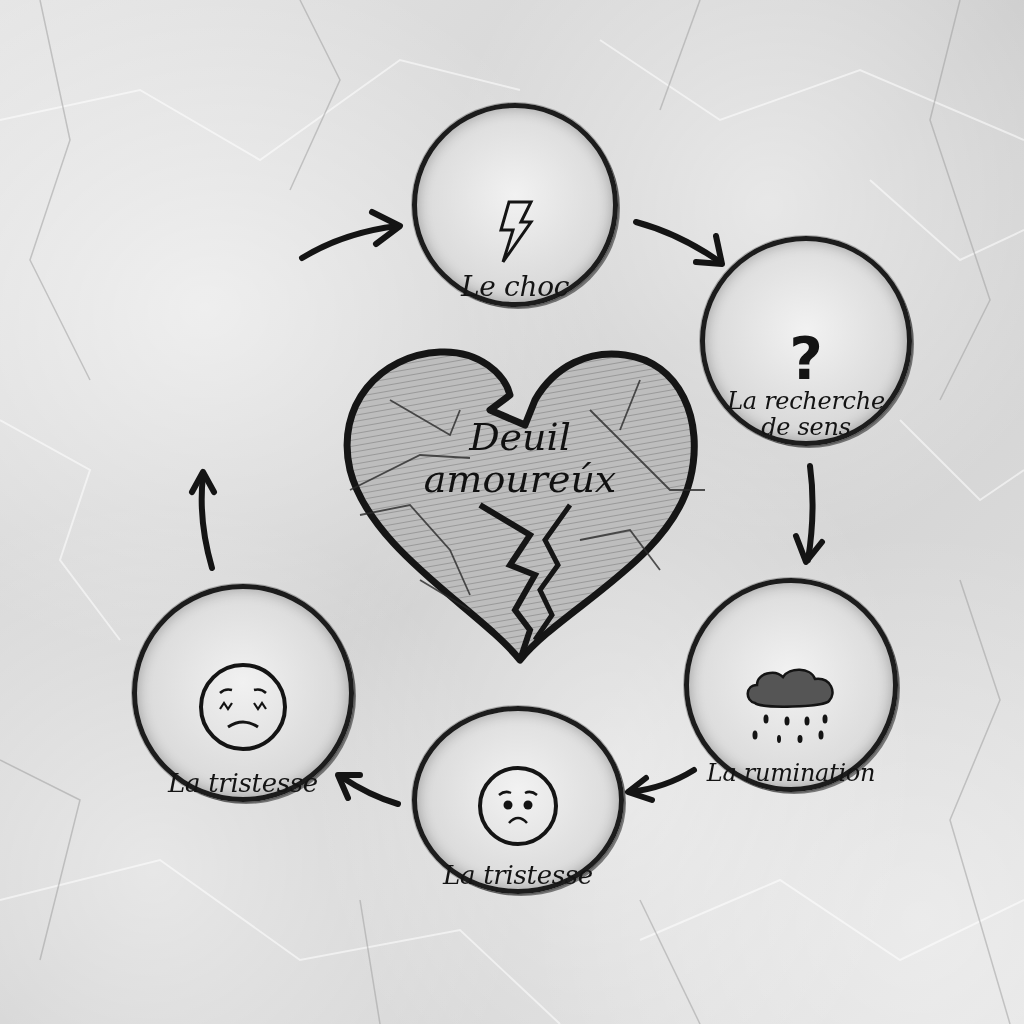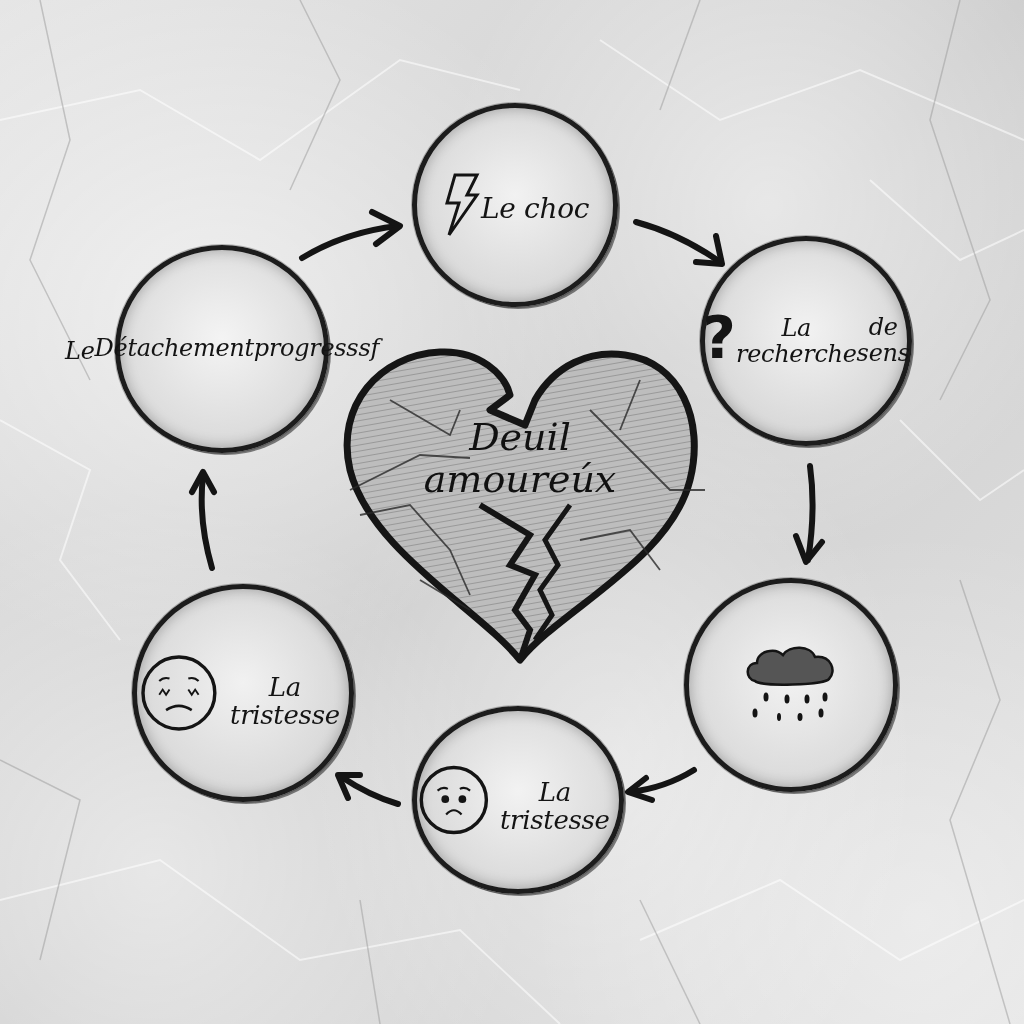--- a/index.html
+++ b/index.html
@@ -18,21 +18,21 @@
       radial-gradient(ellipse at 90% 90%, rgba(255,255,255,0.4), rgba(255,255,255,0) 30%),
       linear-gradient(135deg, #e6e6e6 0%, #cfcfcf 50%, #e2e2e2 100%);
   }
   svg.paper-creases { position: absolute; inset: 0; }
   .stage { position: absolute; inset: 0; }
   .node {
     position: absolute; border-radius: 50%;
     border: 5px solid #1c1c1c;
     box-shadow: inset 0 0 14px rgba(0,0,0,0.28), 0 0 0 1px rgba(0,0,0,0.25), 3px 3px 0 -1px rgba(30,30,30,0.55);
     background: radial-gradient(circle at 50% 45%, rgba(245,245,245,0.85), rgba(215,215,215,0.75) 70%, rgba(190,190,190,0.7) 100%);
-    display: flex; flex-direction: row; align-items: center; justify-content: center;
+    display: flex; flex-direction: column; align-items: center; justify-content: flex-end;
     text-align: center; box-sizing: border-box;
   }
   .node-label {
     font-family: "DejaVu Serif", serif; font-style: italic;
     color: #141414; font-size: 24px; line-height: 1.08; letter-spacing: -0.3px;
   }
   .node-icon { display: block; }
   .heart-wrap { position: absolute; left: 330px; top: 340px; width: 380px; height: 330px; }
   .heart-title {
     position: absolute; left: 0; right: 0; text-align: center;
@@ -114,20 +114,21 @@
         <ellipse cx="25" cy="52" rx="2.5" ry="4.5"></ellipse>
         <ellipse cx="46" cy="54" rx="2.5" ry="4.5"></ellipse>
         <ellipse cx="66" cy="54" rx="2.5" ry="4.5"></ellipse>
         <ellipse cx="84" cy="52" rx="2.5" ry="4.5"></ellipse>
         <ellipse cx="14" cy="68" rx="2.5" ry="4.5"></ellipse>
         <ellipse cx="38" cy="72" rx="2" ry="4"></ellipse>
         <ellipse cx="59" cy="72" rx="2.5" ry="4"></ellipse>
         <ellipse cx="80" cy="68" rx="2.5" ry="4.5"></ellipse>
       </g>
     </svg>
+    <div class="node-label" style="margin-top:14px;">La rumination</div>
   </div>
 
   <div class="node" style="left:412px; top:706px; width:212px; height:188px;">
     <svg class="node-icon" width="86" height="86" viewBox="0 0 86 86">
       <circle cx="43" cy="43" r="38" fill="none" stroke="#141414" stroke-width="4"></circle>
       <path d="M24 32 Q30 27 36 30" fill="none" stroke="#141414" stroke-width="2.5"></path>
       <path d="M50 30 Q56 27 62 32" fill="none" stroke="#141414" stroke-width="2.5"></path>
       <circle cx="33" cy="42" r="4.5" fill="#141414"></circle>
       <circle cx="53" cy="42" r="4.5" fill="#141414"></circle>
       <path d="M34 60 Q43 50 52 60" fill="none" stroke="#141414" stroke-width="2.5"></path>
@@ -142,34 +143,20 @@
       <path d="M60 29 Q67 27 72 32" fill="none" stroke="#141414" stroke-width="2.5"></path>
       <g stroke="#141414" stroke-width="2.2" fill="none">
         <path d="M26 48 L30 42 L34 48 L38 42"></path>
         <path d="M60 42 L64 48 L68 42 L72 48"></path>
       </g>
       <path d="M34 66 Q49 56 64 66" fill="none" stroke="#141414" stroke-width="3"></path>
     </svg>
     <div class="node-label" style="font-size:26px; margin-top:16px;">La tristesse</div>
   </div>
 
-  <div class="node" style="left:115px; top:245px; width:214px; height:208px;">
-    <svg class="node-icon" width="90" height="56" viewBox="0 0 90 56">
-      <g fill="none" stroke="#141414" stroke-width="2.6" stroke-linejoin="round">
-        <path d="M45 4 C32 16 32 40 45 52 C58 40 58 16 45 4 Z"></path>
-        <path d="M42 50 C30 50 20 38 20 22 C28 24 34 30 38 36"></path>
-        <path d="M48 50 C60 50 70 38 70 22 C62 24 56 30 52 36"></path>
-        <path d="M40 52 C24 54 8 44 4 30 C14 28 24 34 30 40"></path>
-        <path d="M50 52 C66 54 82 44 86 30 C76 28 66 34 60 40"></path>
-      </g>
-    </svg>
-    <div class="node-label" style="margin-top:6px;">Le</div>
-    <div class="node-label">Détachement</div>
-    <div class="node-label">progresssf</div>
-  </div>
 
   <svg class="arrow" style="left:0; top:0;" width="1024" height="1024">
     <g fill="none" stroke="#141414" stroke-width="6" stroke-linecap="round" stroke-linejoin="round">
 
       <path d="M302 258 Q345 232 398 226"></path>
       <path d="M372 212 L400 226 L376 244"></path>
 
       <path d="M636 222 Q680 234 720 262"></path>
       <path d="M716 236 L722 264 L696 262"></path>
 

